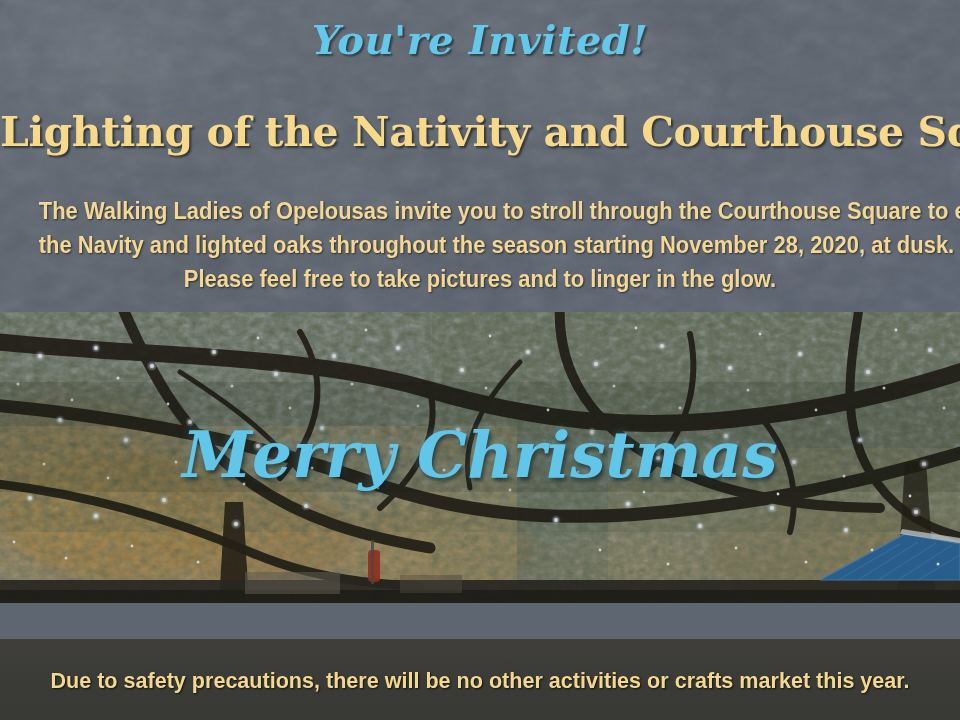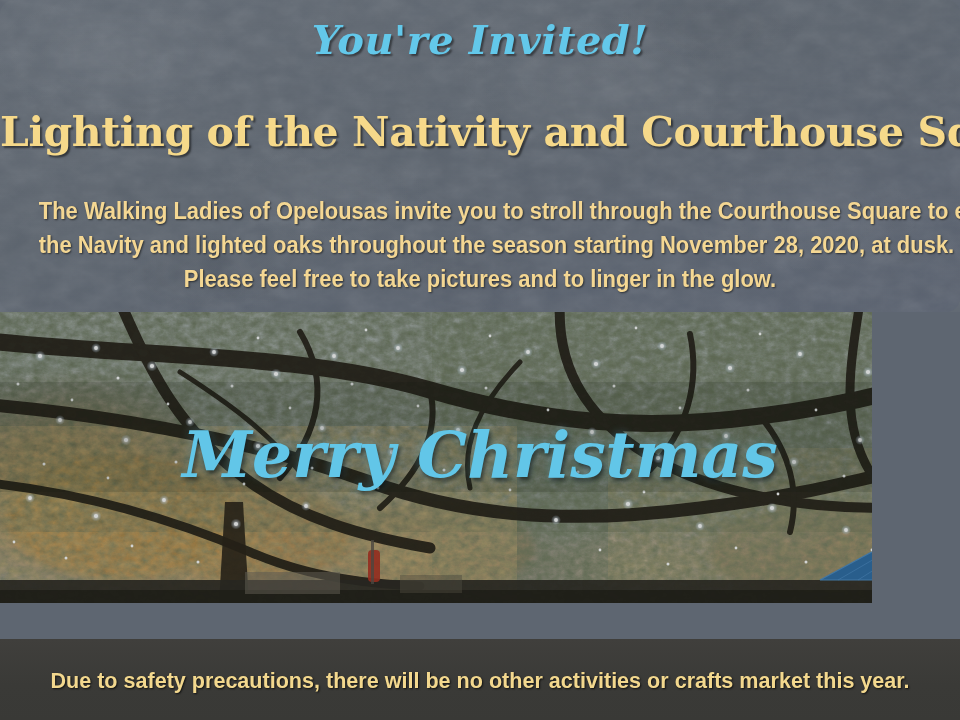--- a/index.html
+++ b/index.html
@@ -86,21 +86,21 @@
     text-shadow: 1px 1px 2px rgba(0,0,0,.55);
     transform: scaleX(.955);
     transform-origin: center top;
   }
   .body-copy .line { display: block; white-space: nowrap; }
 
   
   #photo {
     position: absolute;
     left: 0; top: 312px;
-    width: 872px;
+    width: 960px;
     height: 291px;
     overflow: hidden;
     background: #b91c1c;
   }
   #photo svg { display: block; }
 
   .merry {
     position: absolute;
     left: 0; top: 106px;
     width: 960px;

